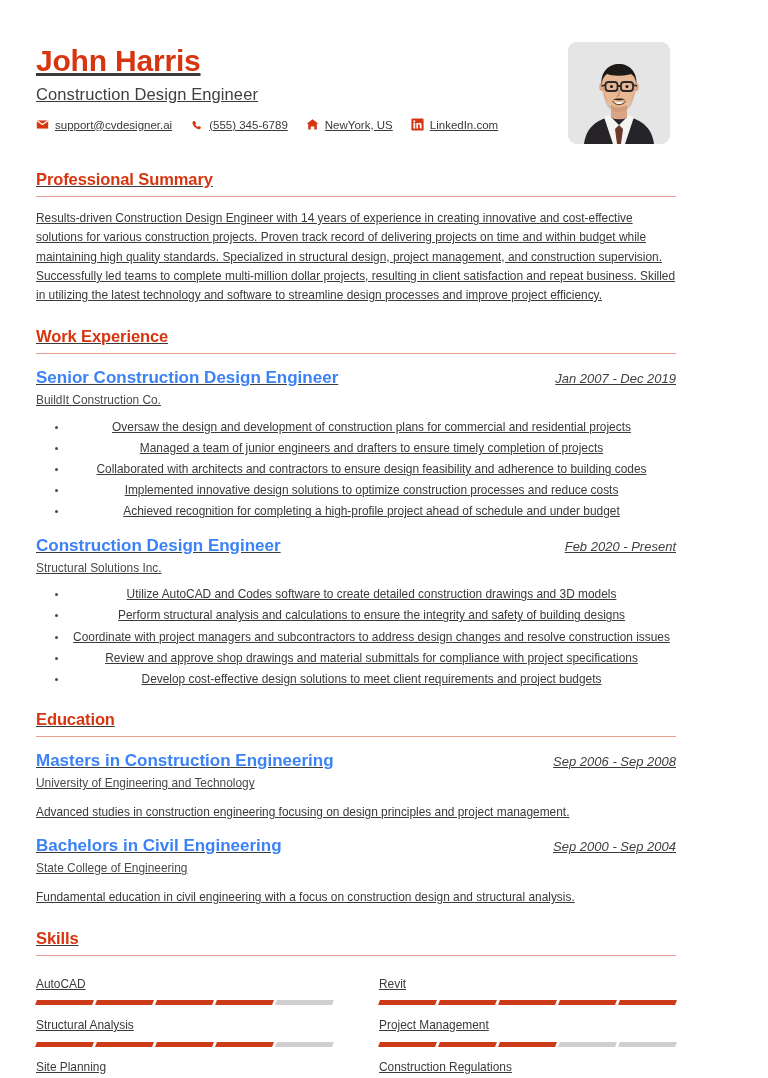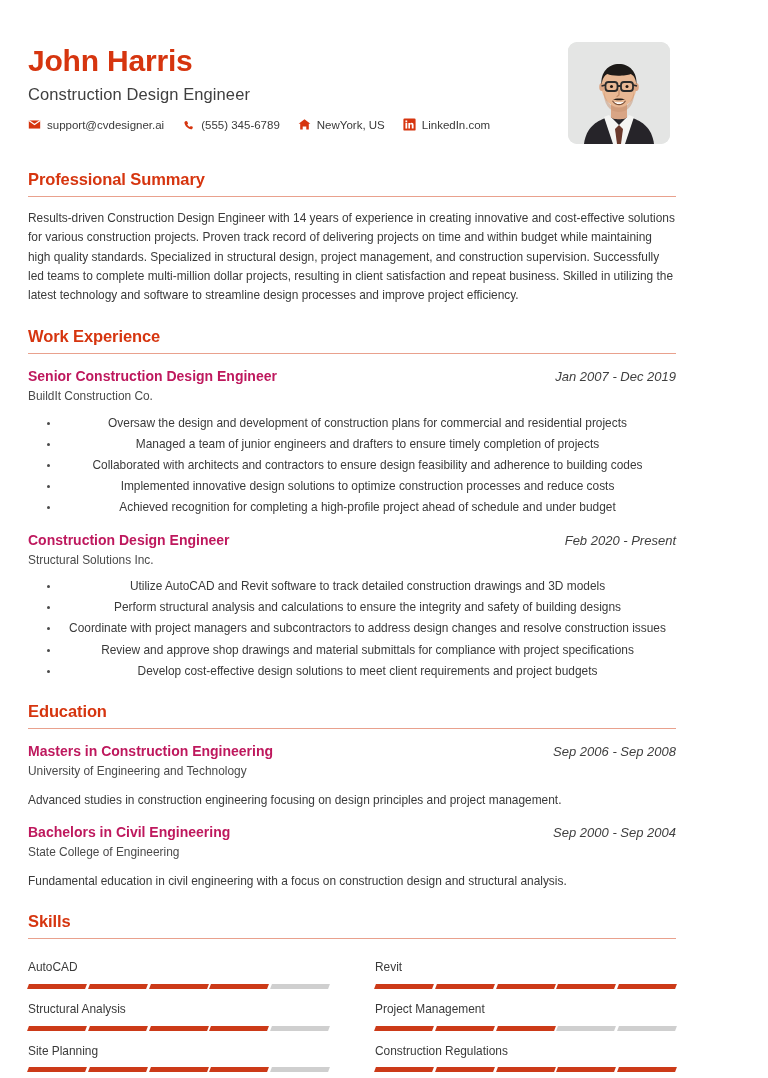--- a/index.html
+++ b/index.html
@@ -13,22 +13,23 @@
 
   body {
     font-family: "Liberation Sans", sans-serif;
     color: #3a3a3a;
     -webkit-font-smoothing: antialiased;
   }
 
   .page {
     width: 712px;
     height: 1078px;
-    padding: 30px 36px 0 28px;
+    padding: 30px 36px 0 36px;
     position: relative;
+    text-decoration: underline;
   }
 
   
   .header {
     display: flex;
     justify-content: space-between;
     align-items: flex-start;
     margin-top: 8px;
   }
 
@@ -120,23 +121,23 @@
   .entry { margin-top: 14px; }
   .entry.first-entry { margin-top: 13px; }
 
   .entry-head {
     display: flex;
     justify-content: space-between;
     align-items: baseline;
   }
 
   .entry-title {
-    font-size: 14px;
+    font-size: 17px;
     font-weight: bold;
-    color: #be185d;
+    color: #3b82f6;
     line-height: 1.35;
   }
 
   .entry-date {
     font-size: 13px;
     font-style: italic;
     color: #3f3f3f;
     white-space: nowrap;
     padding-left: 16px;
     line-height: 1.35;
@@ -342,21 +343,21 @@
       </ul>
     </div>
 
     <div class="entry">
       <div class="entry-head">
         <div class="entry-title">Construction Design Engineer</div>
         <div class="entry-date">Feb 2020 - Present</div>
       </div>
       <div class="entry-org">Structural Solutions Inc.</div>
       <ul class="bullets">
-        <li>Utilize AutoCAD and Revit software to track detailed construction drawings and 3D models</li>
+        <li>Utilize AutoCAD and Codes software to create detailed construction drawings and 3D models</li>
         <li>Perform structural analysis and calculations to ensure the integrity and safety of building designs</li>
         <li>Coordinate with project managers and subcontractors to address design changes and resolve construction issues</li>
         <li>Review and approve shop drawings and material submittals for compliance with project specifications</li>
         <li>Develop cost-effective design solutions to meet client requirements and project budgets</li>
       </ul>
     </div>
   </div>
 
   <div class="section">
     <div class="section-title">Education</div>

